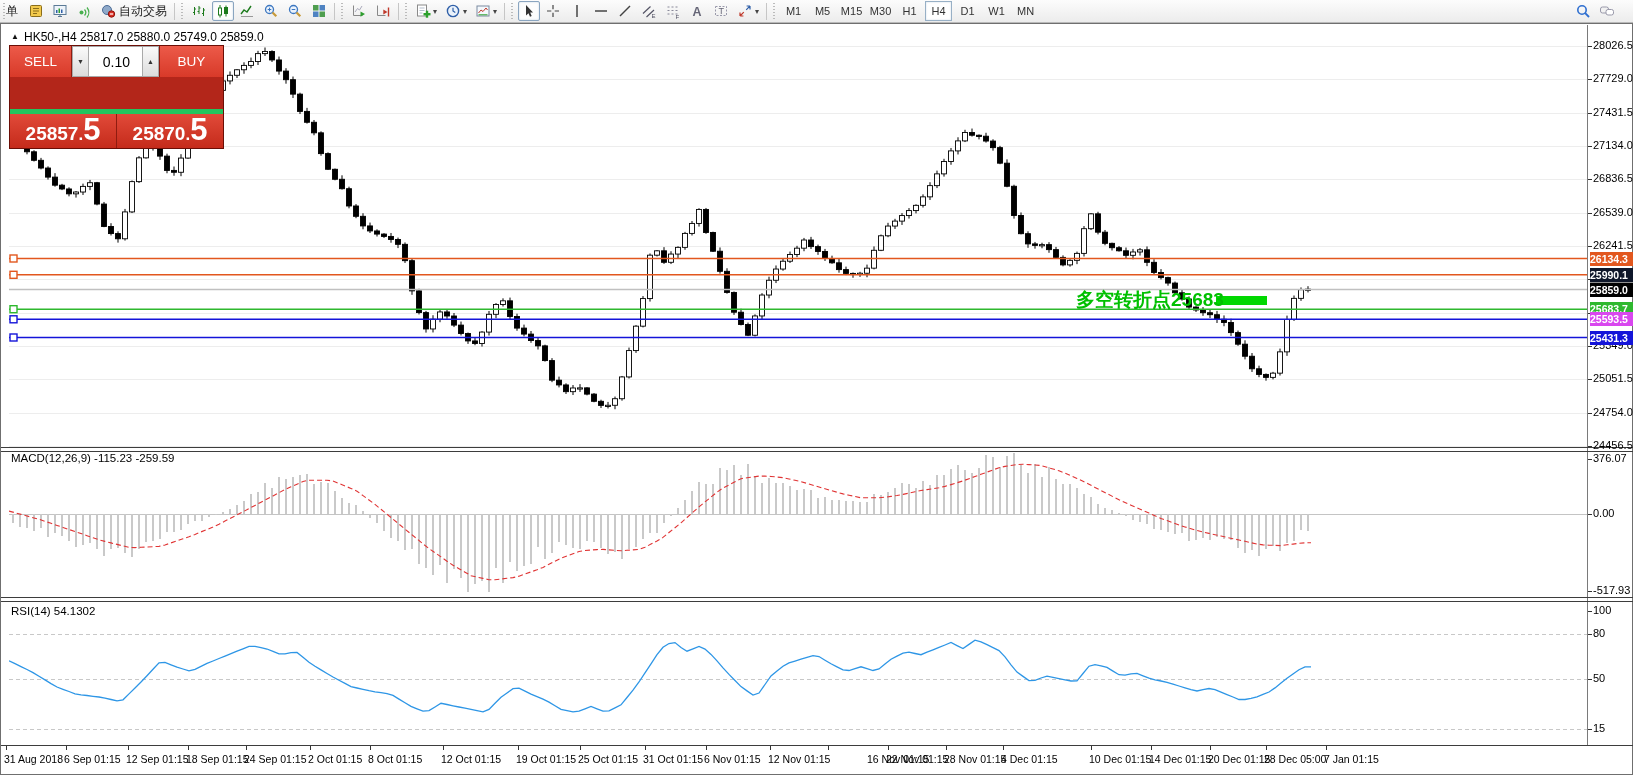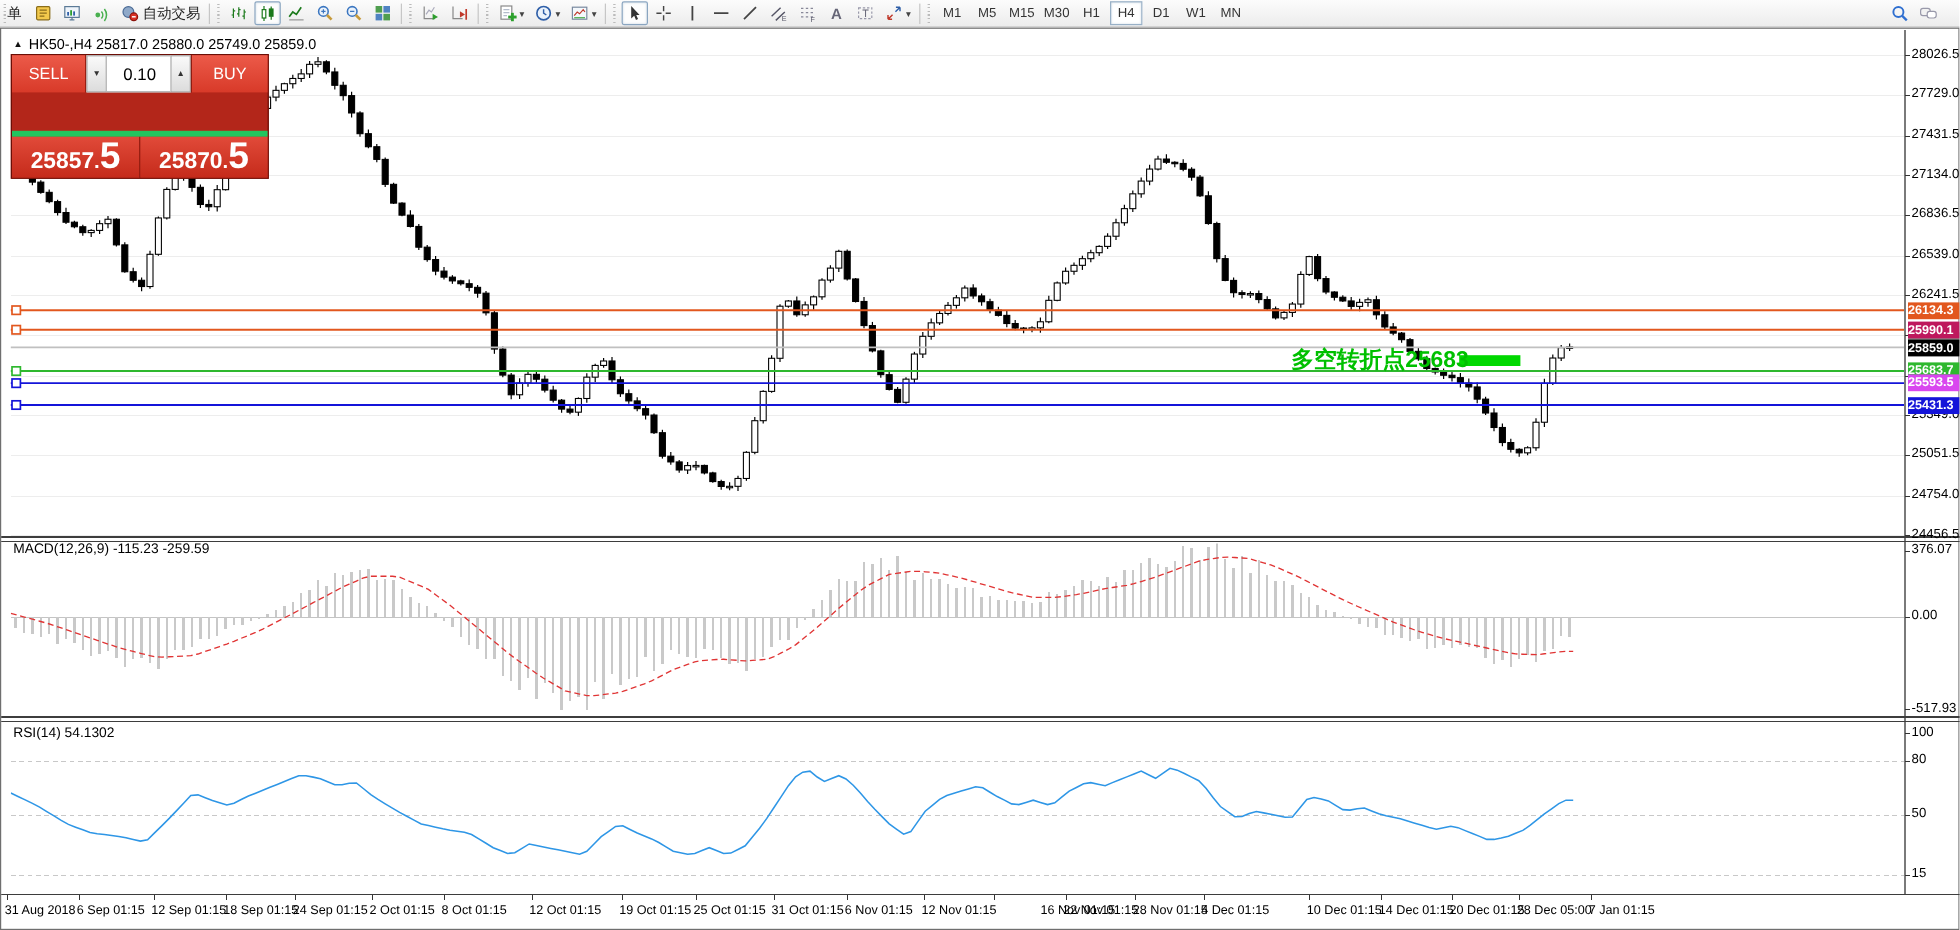--- a/index.html
+++ b/index.html
@@ -978,21 +978,21 @@
         <div class="dlabel" style="left: 885px; top: 729px;">22 Nov 01:15</div>
         <div class="dlabel" style="left: 943px; top: 729px;">28 Nov 01:15</div>
         <div class="dlabel" style="left: 1000px; top: 729px;">4 Dec 01:15</div>
         <div class="dlabel" style="left: 1088px; top: 729px;">10 Dec 01:15</div>
         <div class="dlabel" style="left: 1148px; top: 729px;">14 Dec 01:15</div>
         <div class="dlabel" style="left: 1207px; top: 729px;">20 Dec 01:15</div>
         <div class="dlabel" style="left: 1263px; top: 729px;">28 Dec 05:00</div>
         <div class="dlabel" style="left: 1323px; top: 729px;">7 Jan 01:15</div>
         <div class="pricetag" id="graytag" style="top: 253px; height: 9px;"></div>
         <div class="pricetag" style="top: 227.5px; background: rgb(226, 87, 30);">26134.3</div>
-        <div class="pricetag" style="top: 243.8px; background: #be185d;">25990.1</div>
+        <div class="pricetag" style="top: 243.8px; background: #0f172a;">25990.1</div>
         <div class="pricetag" style="top: 258.5px; background: rgb(0, 0, 0);">25859.0</div>
         <div class="pricetag" style="top: 278.2px; background: rgb(46, 184, 46);">25683.7</div>
         <div class="pricetag" style="top: 288.3px; background: #d946ef;">25593.5</div>
         <div class="pricetag" style="top: 306.5px; background: rgb(20, 20, 217);">25431.3</div>
       </div>
 
     <div id="trade-panel">
       <div id="tp-row1">
         <div class="tp-btn" id="tp-sell">SELL</div>
         <div id="tp-stepper">

